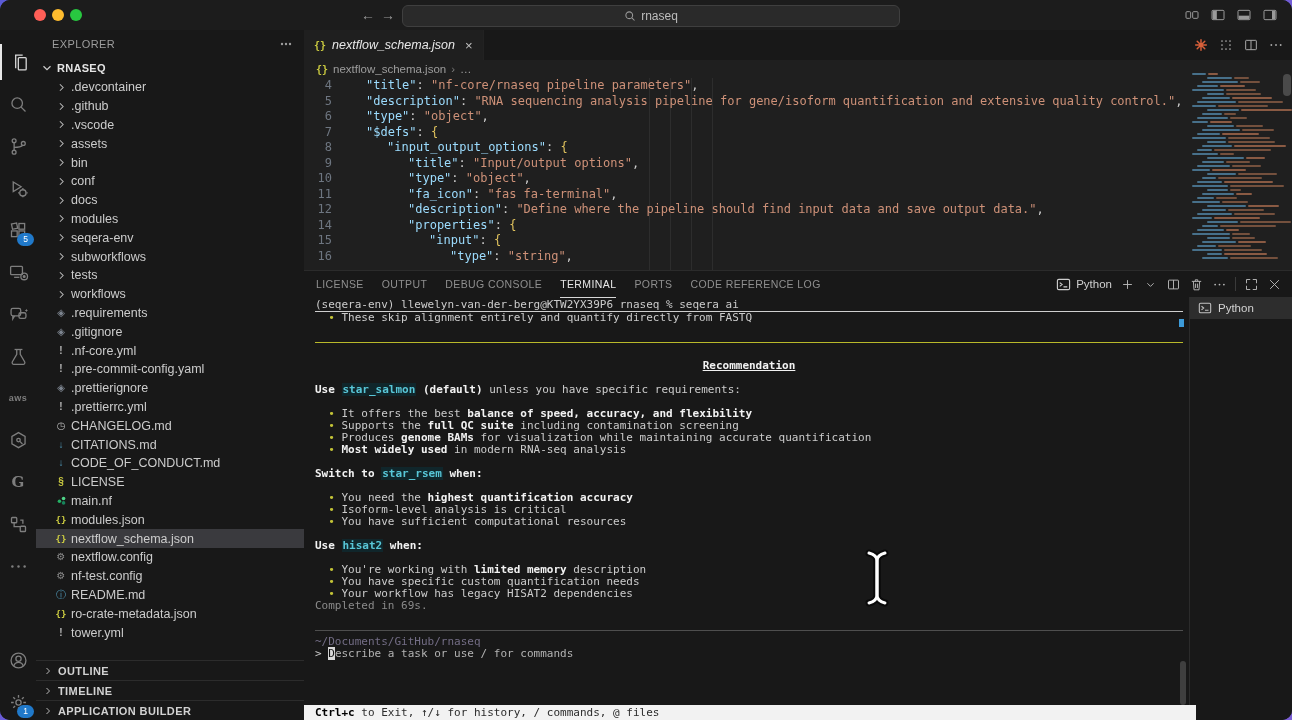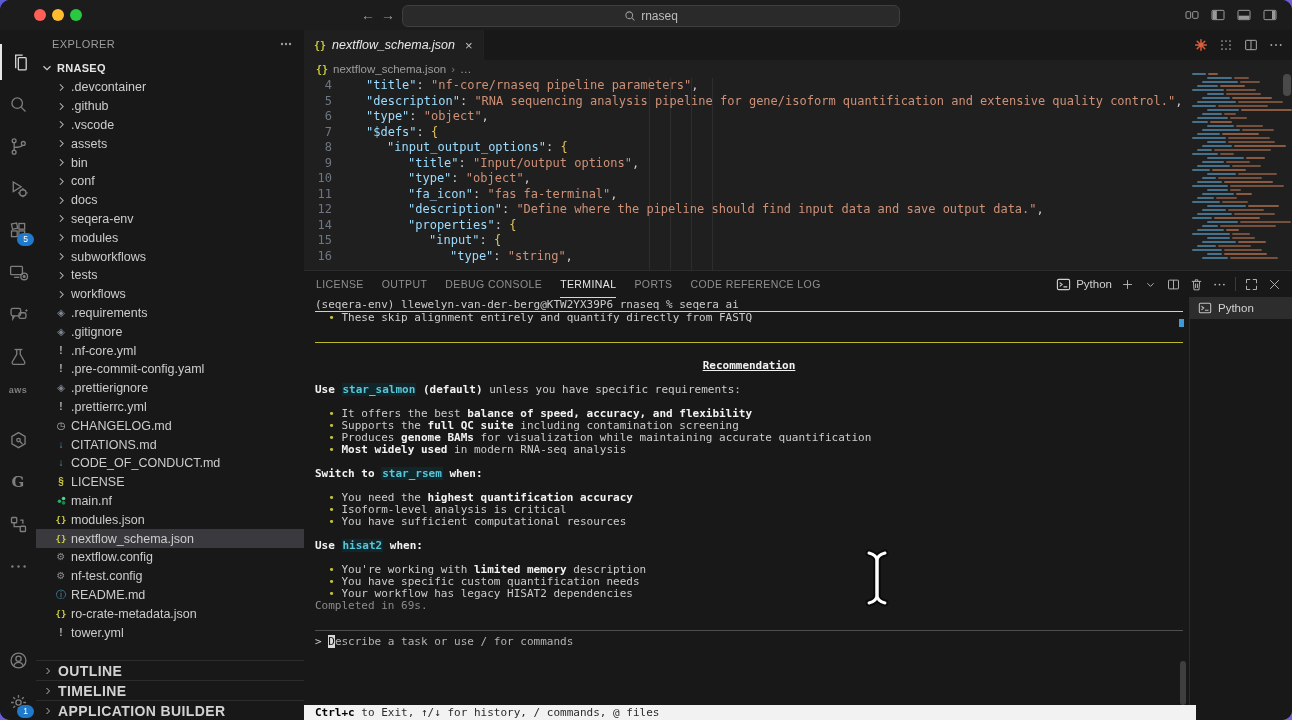--- a/index.html
+++ b/index.html
@@ -34,21 +34,21 @@
     font-weight:bold;letter-spacing:.3px;padding-left:4px;cursor:pointer;}
   .tree{font-size:12.5px;color:#cccccc;}
   .trow{height:18.8px;display:flex;align-items:center;cursor:pointer;}
   .trow .chev{width:14px;margin-left:18px;color:#b9b9b9;display:flex;}
   .trow .chev svg{width:13px;height:13px;}
   .trow .ficon{width:14px;margin-left:18px;text-align:center;font-size:10px;line-height:10px;}
   .trow .lbl{margin-left:3px;white-space:nowrap;}
   .trow.selected{background:#3a3a3e;}
   .sb-sections{position:absolute;left:0;bottom:0;width:268px;}
   .sec{height:19px;border-top:1px solid #2c2c2c;display:flex;align-items:center;gap:4px;
-    padding-left:6px;color:#d2d2d2;font-size:14px;font-weight:bold;letter-spacing:.4px;cursor:pointer;}
+    padding-left:6px;color:#d2d2d2;font-size:11px;font-weight:bold;letter-spacing:.4px;cursor:pointer;}
   .sec svg{width:12px;height:12px;color:#bababa;}
   
   .editor{position:absolute;left:304px;top:30px;width:988px;height:240px;background:#1f1f1f;}
   .tabbar{position:absolute;left:0;top:0;width:988px;height:30px;background:#181818;}
   .tab{position:absolute;left:0;top:0;height:30px;background:#1f1f1f;display:flex;align-items:center;
     gap:6px;padding:0 10px;border-right:1px solid #222;cursor:pointer;}
   .tab .jlabel{color:#e8e8e8;font-size:12.5px;font-style:italic;}
   .tab .close{color:#c2c2c2;font-size:13px;margin-left:4px;}
   .jicon{color:#cbcb41;font-family:"DejaVu Sans Mono",monospace;font-size:10px;font-weight:bold;}
   .ed-actions{position:absolute;right:8px;top:7px;display:flex;gap:9px;}
@@ -225,21 +225,21 @@
           </span>
         </div>
         <div class="ab-item" style="top: 308px;">
           <span class="ico" style="display: inline-flex; align-items: center; justify-content: center;">
             <svg viewBox="0 0 24 24" fill="none" stroke="currentColor" stroke-width="1.5">
               <path d="M10 4v5.5l-5 8.5a2 2 0 0 0 1.7 3h10.6a2 2 0 0 0 1.7-3l-5-8.5V4"></path>
               <path d="M7.5 4h9"></path>
             </svg>
           </span>
         </div>
-        <div class="ab-item" style="top: 342px;">
+        <div class="ab-item" style="top: 350px;">
           <span class="ico" style="display: inline-flex; align-items: center; justify-content: center;">
             <span style="font-size:9px;color:currentColor;font-weight:bold;letter-spacing:.5px">aws</span>
           </span>
         </div>
         <div class="ab-item" style="top: 392px;">
           <span class="ico" style="display: inline-flex; align-items: center; justify-content: center;">
             <svg viewBox="0 0 24 24" fill="none" stroke="currentColor" stroke-width="1.5">
               <path d="M12 3l7.5 4.3v8.6L12 20.2 4.5 15.9V7.3z"></path>
               <circle cx="12" cy="11.5" r="2"></circle>
               <path d="M13.5 13l3 3"></path>
@@ -366,29 +366,29 @@
             </svg>
           </span>
           <span class="lbl">docs</span>
         </div>
         <div class="trow">
           <span class="chev" style="display: inline-flex; align-items: center; justify-content: center;">
             <svg viewBox="0 0 16 16">
               <path d="M6 4l4 4-4 4" fill="none" stroke="currentColor" stroke-width="1.3"></path>
             </svg>
           </span>
+          <span class="lbl">modules</span>
+        </div>
+        <div class="trow">
+          <span class="chev" style="display: inline-flex; align-items: center; justify-content: center;">
+            <svg viewBox="0 0 16 16">
+              <path d="M6 4l4 4-4 4" fill="none" stroke="currentColor" stroke-width="1.3"></path>
+            </svg>
+          </span>
           <span class="lbl">seqera-env</span>
-        </div>
-        <div class="trow">
-          <span class="chev" style="display: inline-flex; align-items: center; justify-content: center;">
-            <svg viewBox="0 0 16 16">
-              <path d="M6 4l4 4-4 4" fill="none" stroke="currentColor" stroke-width="1.3"></path>
-            </svg>
-          </span>
-          <span class="lbl">modules</span>
         </div>
         <div class="trow">
           <span class="chev" style="display: inline-flex; align-items: center; justify-content: center;">
             <svg viewBox="0 0 16 16">
               <path d="M6 4l4 4-4 4" fill="none" stroke="currentColor" stroke-width="1.3"></path>
             </svg>
           </span>
           <span class="lbl">subworkflows</span>
         </div>
         <div class="trow">
@@ -890,20 +890,21 @@
         <div class="t-line"><span class="tb">Use </span><span class="tc">hisat2</span><span class="tb"> when:</span></div>
         <div class="t-line"></div>
         <div class="t-line"><span class="ty">  • </span><span class="tp">You're working with </span><span class="tb">limited memory</span><span class="tp"> description</span></div>
         <div class="t-line"><span class="ty">  • </span><span class="tp">You have specific custom quantification needs</span></div>
         <div class="t-line"><span class="ty">  • </span><span class="tp">Your workflow has legacy HISAT2 dependencies</span></div>
         <div class="t-line"><span class="td">Completed in 69s.</span></div>
         <div class="t-line"></div>
         <div class="t-hr gray">
           <div class="rule"></div>
         </div>
+        <div class="t-line"><span class="tpath">~/Documents/GitHub/rnaseq</span></div>
         <div class="t-line"><span class="tp">&gt; </span><span class="t-cursor">D</span><span class="t-rest">escribe a task or use / for commands</span></div>
       </div>
     <div class="pside">
       <div class="pside-row">
         <span class="ico"><svg viewBox="0 0 16 16">
               <rect x="1.5" y="2.5" width="13" height="11" rx="1.5" fill="none" stroke="currentColor" stroke-width="1.2"></rect>
               <path d="M4 6l2.5 2L4 10M8 10.5h4" fill="none" stroke="currentColor" stroke-width="1.2"></path>
             </svg></span>
         <span>Python</span>
       </div>

